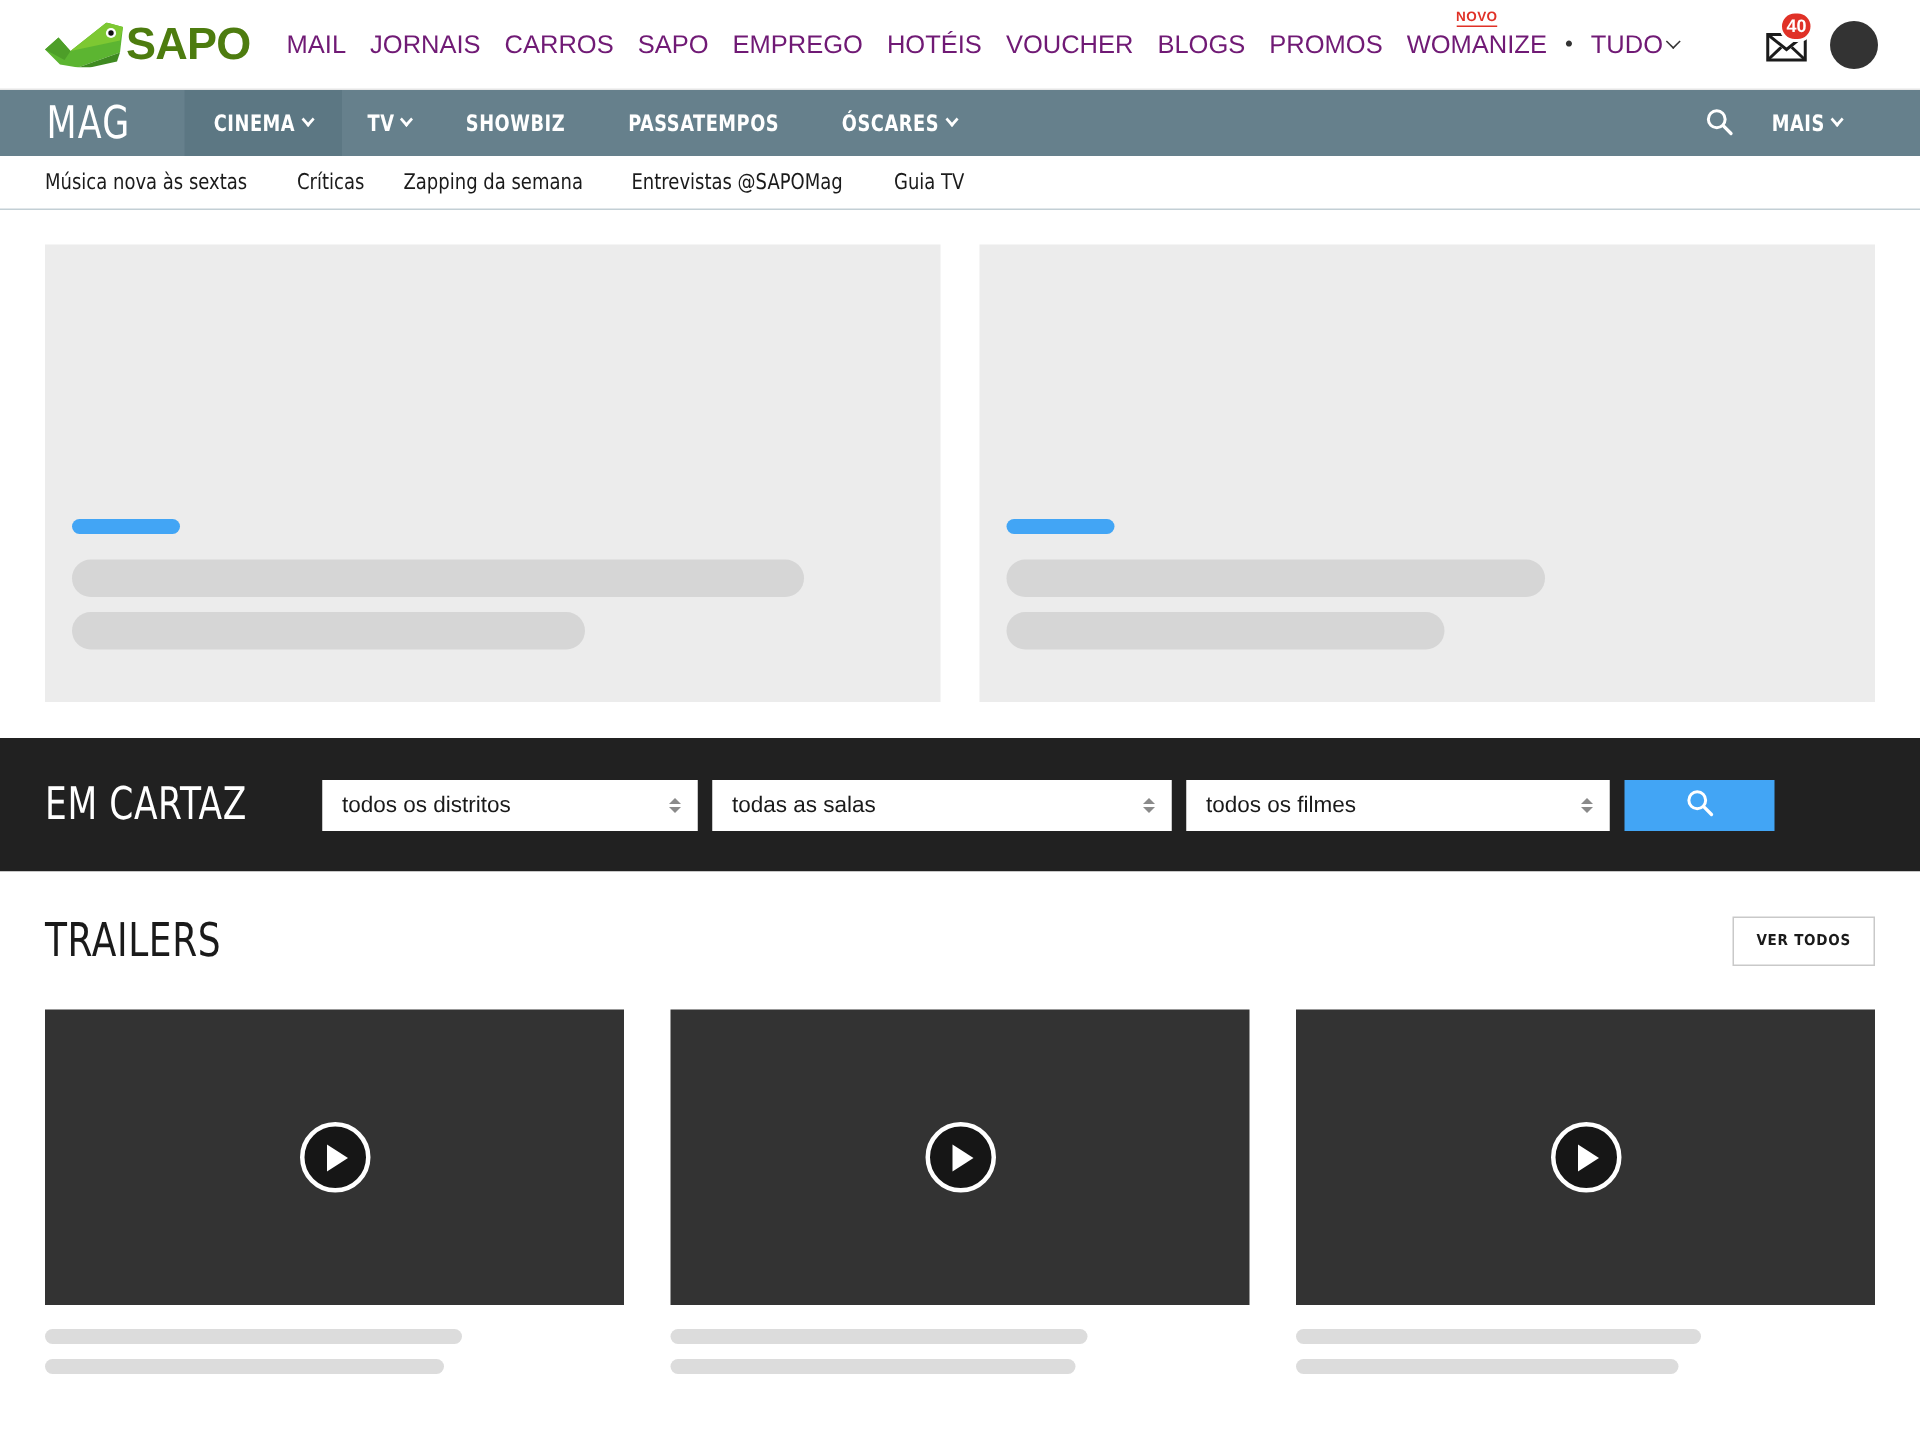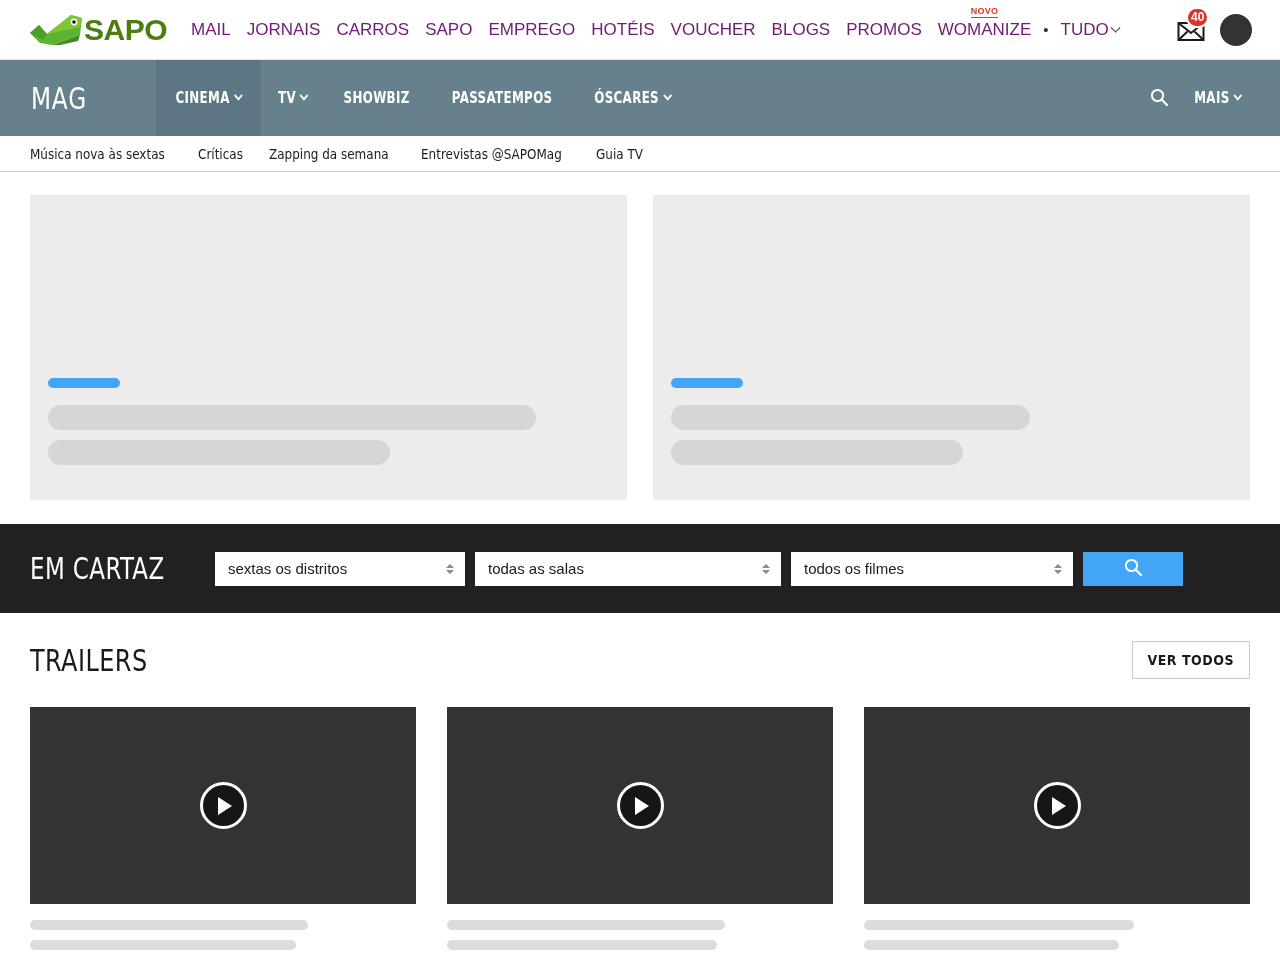--- a/index.html
+++ b/index.html
@@ -113,26 +113,25 @@
   .avatar {
     width: 32px;
     height: 32px;
     border-radius: 50%;
     background: #333333;
     display: block;
   }
 
   
   .mag-bar {
-    height: 76px;
+    height: 44px;
     background: #66808c;
     display: flex;
     align-items: stretch;
-    padding: 0 28px 0 0;
-    gap: 33px;
+    padding: 0 41px 0 0;
   }
   .mag-brand {
     color: #ffffff;
     font-family: "Liberation Sans Narrow", "DejaVu Sans Condensed", "Liberation Sans", sans-serif;
     font-size: 30px;
     letter-spacing: 1px;
     display: flex;
     align-items: center;
     padding: 0 22px 0 36px;
     text-decoration: none;
@@ -338,21 +337,21 @@
     font-family: "Liberation Sans Narrow", "DejaVu Sans Condensed", "Liberation Sans", sans-serif;
     font-weight: 300;
     letter-spacing: 0.5px;
     transform: scaleX(0.86);
     transform-origin: left center;
   }
   .ver-todos {
     border: 1px solid #c9c9c9;
     background: #fff;
     color: #1a1a1a;
-    font-size: 14px;
+    font-size: 10px;
     font-weight: bold;
     letter-spacing: 0.5px;
     padding: 10px 15px;
     cursor: pointer;
     font-family: "Liberation Sans Narrow", "DejaVu Sans Condensed", "Liberation Sans", sans-serif;
     white-space: nowrap;
   }
   .trailer-row {
     display: flex;
     gap: 31px;
@@ -516,21 +515,21 @@
       <div class="sk-grey-b" style="width:52%"></div>
     </div>
   </div>
 </div>
 
 <div class="emcartaz">
   <div class="emcartaz-title">EM CARTAZ</div>
 
   <div class="emcartaz-form">
     <div class="fake-select sel-distritos">
-      <span class="val">sextas os distritos</span>
+      <span class="val">todos os distritos</span>
       <span class="sel-arrows">
           <i class="up"></i>
           <i class="dn"></i>
         </span>
     </div>
 
     <div class="fake-select sel-salas">
       <span class="val">todas as salas</span>
       <span class="sel-arrows">
           <i class="up"></i>

